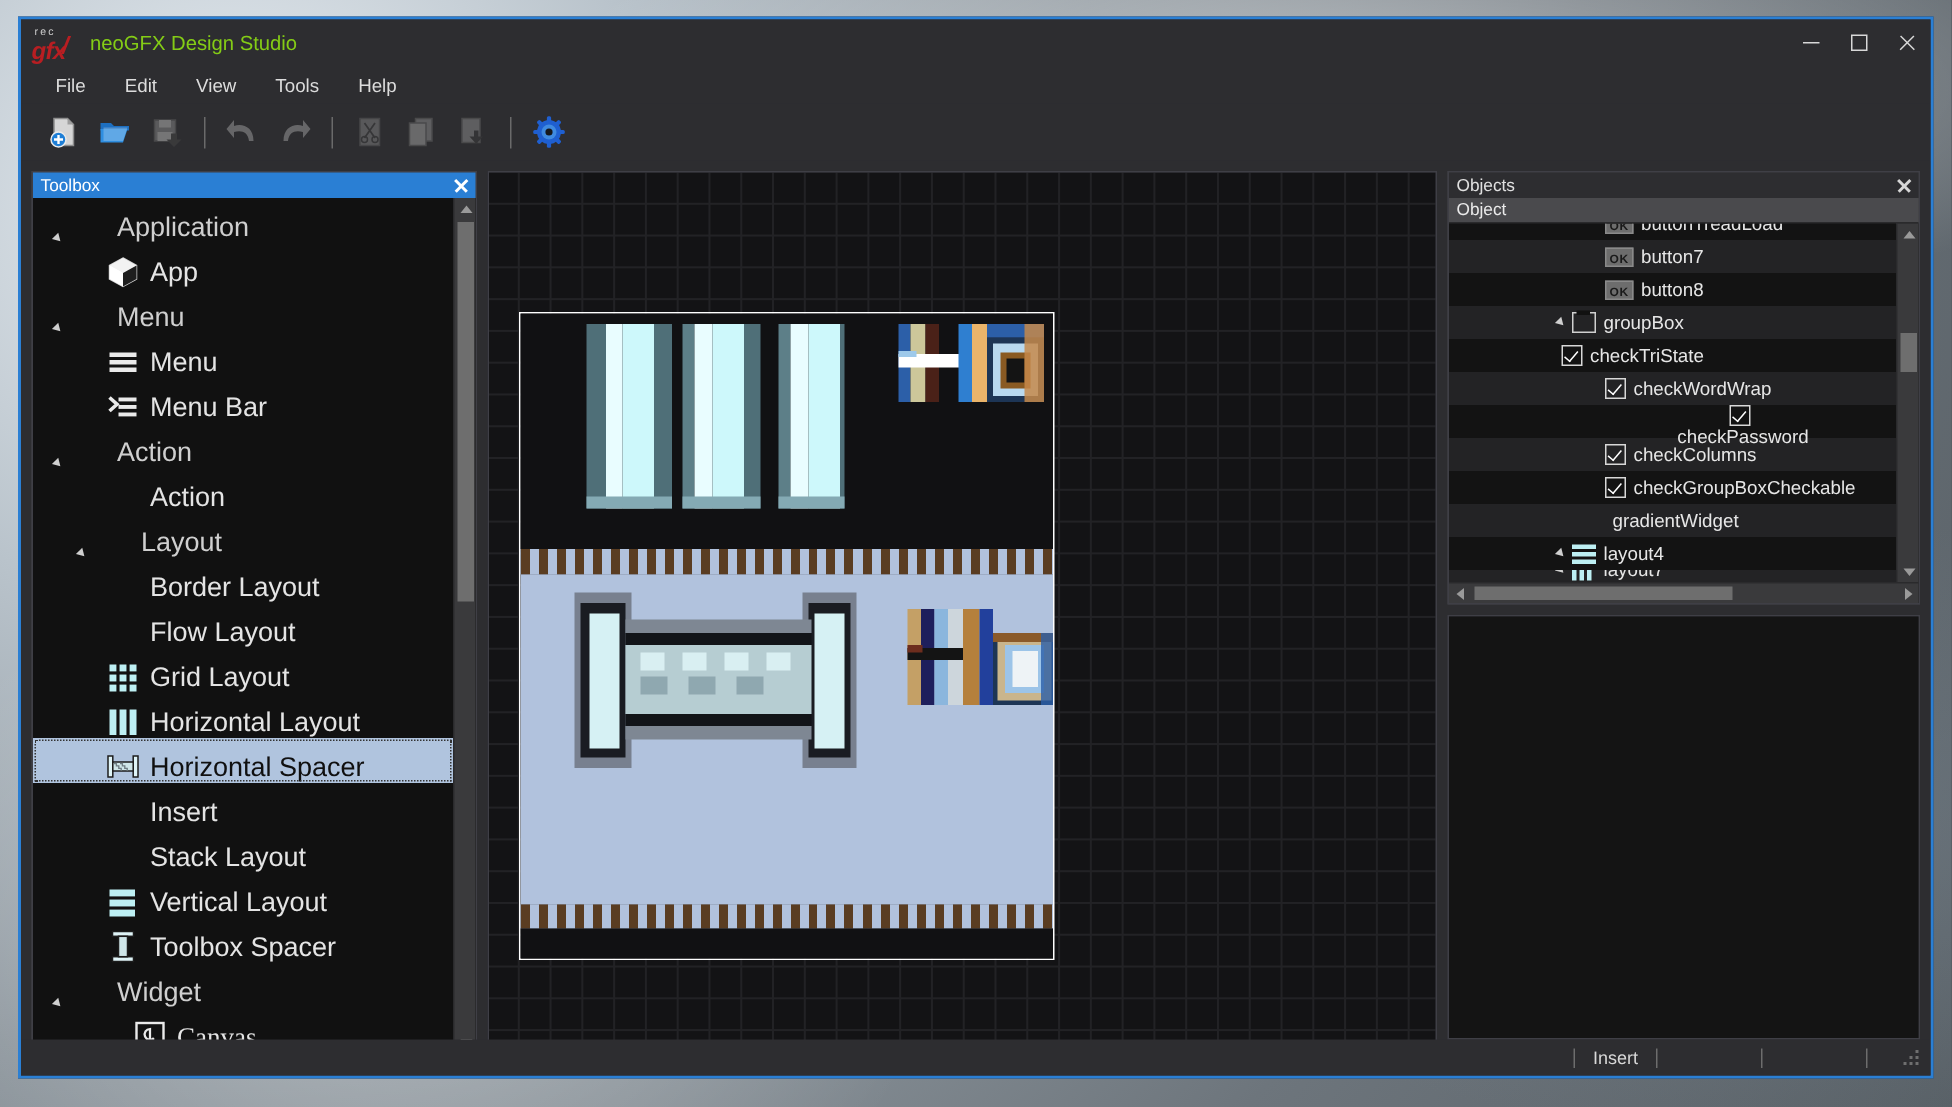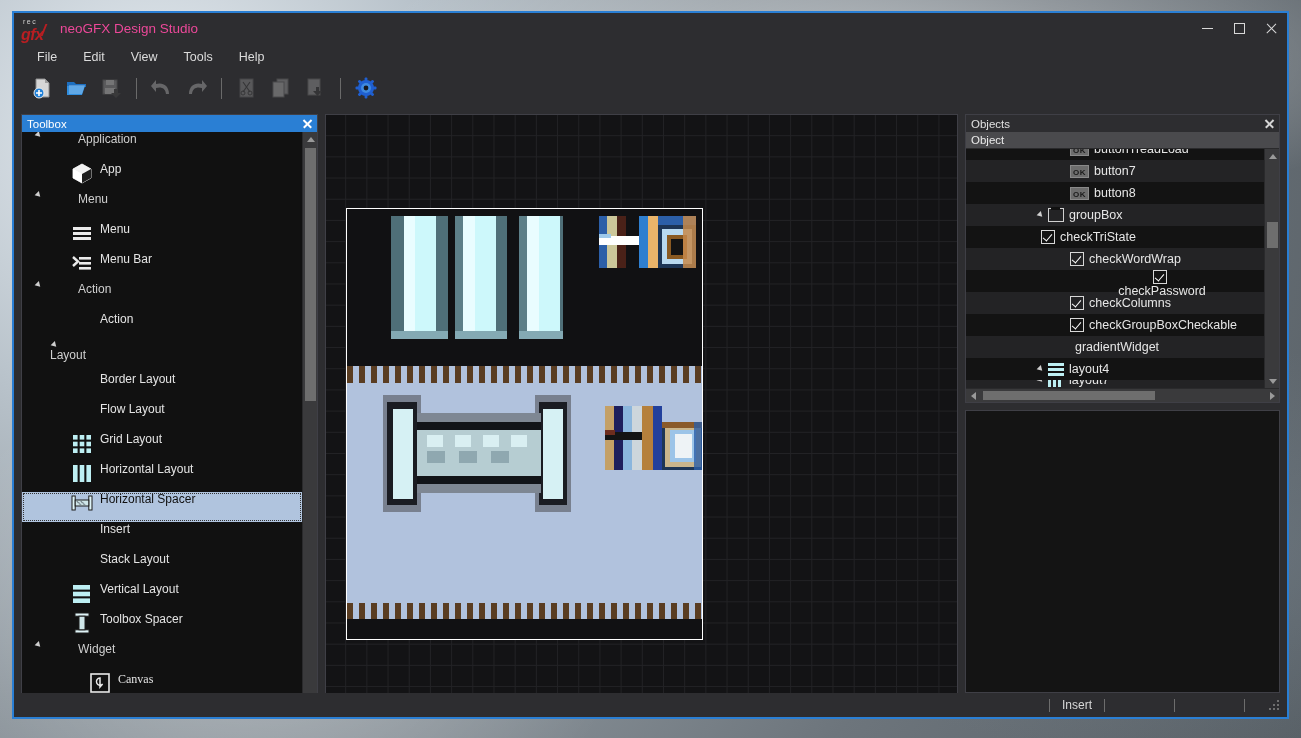--- a/index.html
+++ b/index.html
@@ -40,21 +40,21 @@
   }
   .app-logo .gfx {
     position:absolute; top:8px; left:1px; font-size:16px; color:#b81e22;
     font-weight:bold; font-style:italic; letter-spacing:-0.5px;
   }
   .app-logo .slash {
     position:absolute; top:6px; left:14px; width:11px; height:12px;
     border-right:2px solid #b81e22; transform: skewX(-22deg);
   }
   .title-text {
-    color: #ec4899; font-size: 13.5px; margin-left: 10px; flex: 1 1 auto;
+    color: #84cc16; font-size: 13.5px; margin-left: 10px; flex: 1 1 auto;
   }
   .win-btns { display: flex; align-items: center; height: 100%; }
   .win-btn {
     width: 32px; height: 31px; display: flex; align-items: center; justify-content: center;
     color: #d8d8d8; font-size: 13px; position: relative;
   }
   .ic-min { width:11px; height:1px; background:#d8d8d8; }
   .ic-max { width:11px; height:11px; border:1px solid #d8d8d8; }
   .ic-close { position:relative; width:12px; height:12px; }
   .ic-close::before, .ic-close::after {
@@ -107,21 +107,21 @@
   .dock-title.inactive .dock-x::after { background:#d6d6d6; }
 
   
   #toolbox-dock { width: 297px; flex: 0 0 auto; margin: 7px 0 0 7px; height: 589px; }
   .tree-area {
     flex: 1 1 auto; background: #111111; position: relative; overflow: hidden;
     display: flex;
   }
   .tree-list { flex: 1 1 auto; position: relative; overflow: hidden; }
   .tree-row {
-    height: 30px; display: flex; align-items: flex-start; color: #e4e4e4; font-size: 12px;
+    height: 30px; display: flex; align-items: flex-end; color: #e4e4e4; font-size: 18px;
     white-space: nowrap;
   }
   .tree-row.group { color: #cfcfcf; }
   .tree-row.selected {
     background: #b0c4de; color: #101010; outline: 1px dotted #333; outline-offset: -2px;
   }
   .tw { width: 16px; display:flex; align-items:center; justify-content:center; flex:0 0 auto;}
   .caret {
     width:0;height:0;border-left:5px solid #cfcfcf;border-top:3.5px solid transparent;
     border-bottom:3.5px solid transparent; transform: rotate(45deg);
@@ -416,21 +416,21 @@
                 <span class="caret"></span>
               </span>
               <span class="tb-icon"></span>
               <span class="tb-label">Action</span>
             </div>
             <div class="tree-row" style="padding-left: 30px;">
               <span class="tw"></span>
               <span class="tb-icon"></span>
               <span class="tb-label">Action</span>
             </div>
-            <div class="tree-row group" style="padding-left: 24px; flex-direction: column;">
+            <div class="tree-row group" style="padding-left: 24px;">
               <span class="tw">
                 <span class="caret"></span>
               </span>
               <span class="tb-icon"></span>
               <span class="tb-label">Layout</span>
             </div>
             <div class="tree-row" style="padding-left: 30px;">
               <span class="tw"></span>
               <span class="tb-icon"></span>
               <span class="tb-label">Border Layout</span>

